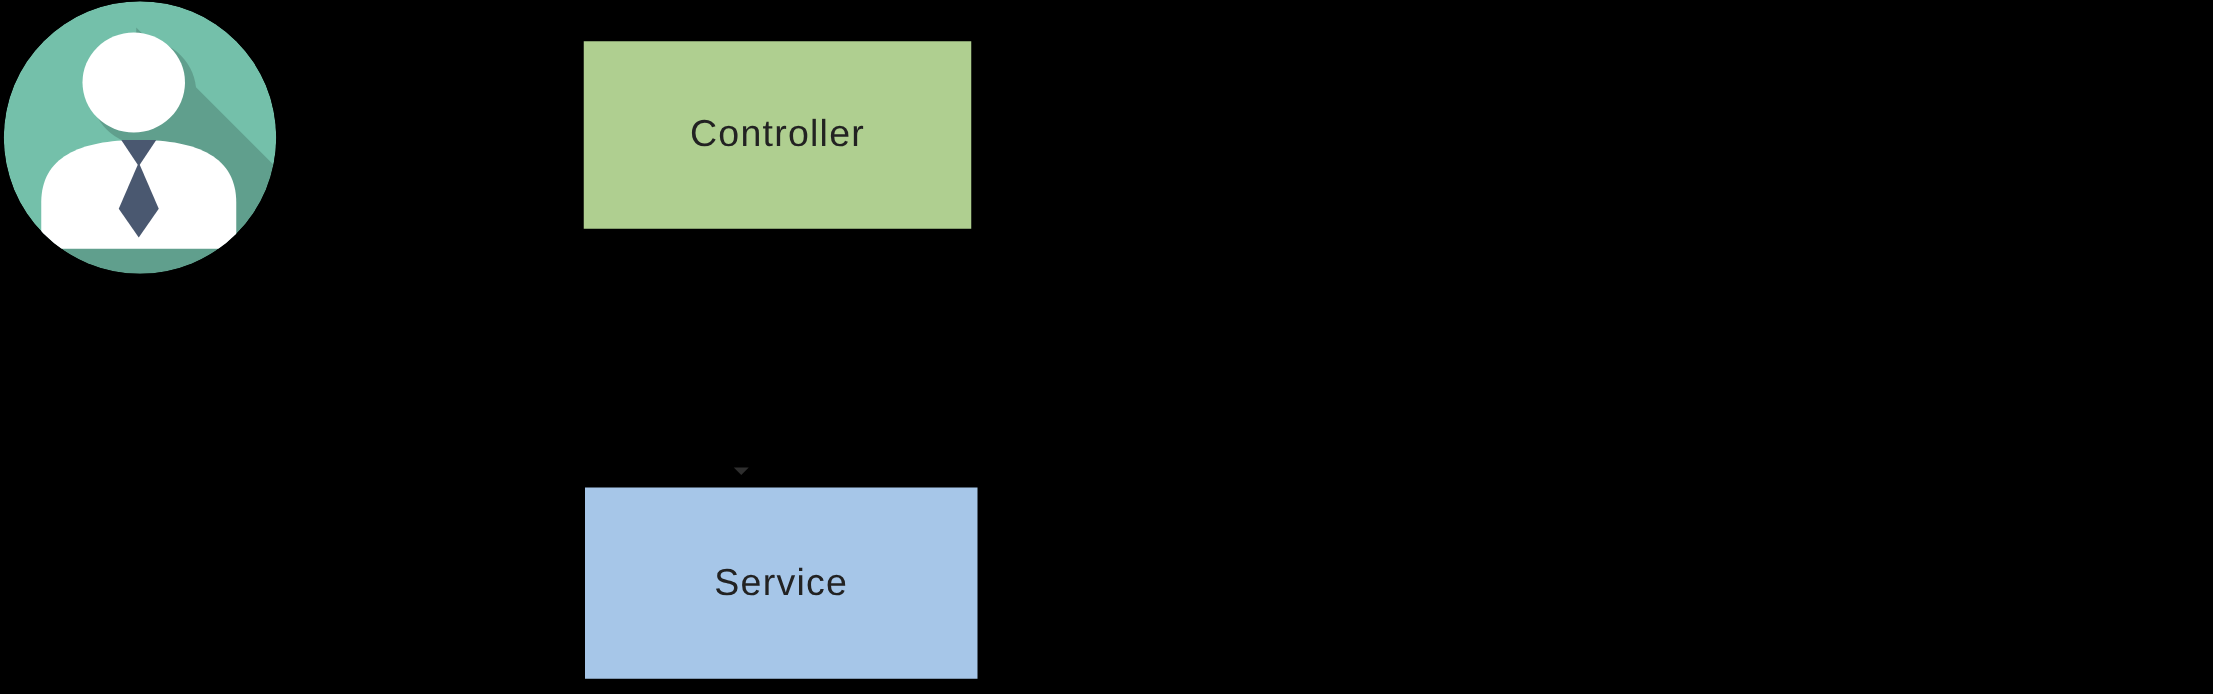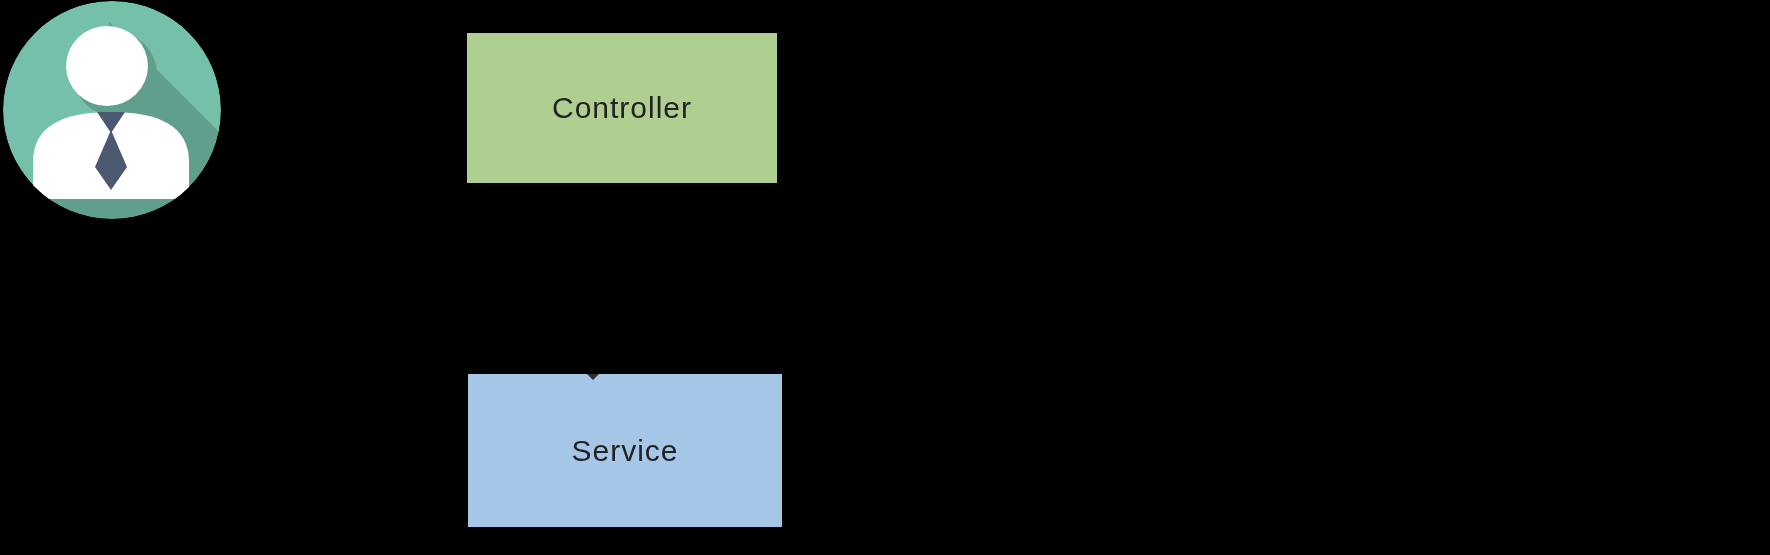--- a/index.html
+++ b/index.html
@@ -17,21 +17,21 @@
     align-items: center;
     justify-content: center;
   }
   .node-label {
     font-size: 30px;
     letter-spacing: 1px;
     color: #222222;
     white-space: nowrap;
   }
   .node-controller { left: 467px; top: 33px;  width: 310px; height: 150px; }
-  .node-service    { left: 468px; top: 374px; width: 314px; height: 153px; }
+  .node-service    { left: 468px; top: 390px; width: 314px; height: 153px; }
   .node-repository { left: 1014px; top: 374px; width: 314px; height: 152px; }
 
   .avatar-svg { position: absolute; left: 1px; top: 0px; }
   .db-svg     { position: absolute; left: 1571px; top: 332px; }
 
   .arrowhead { position: absolute; width: 0; height: 0; }
   .arrowhead-down {
     left: 587px; top: 374px;
     border-left: 6px solid transparent;
     border-right: 6px solid transparent;

